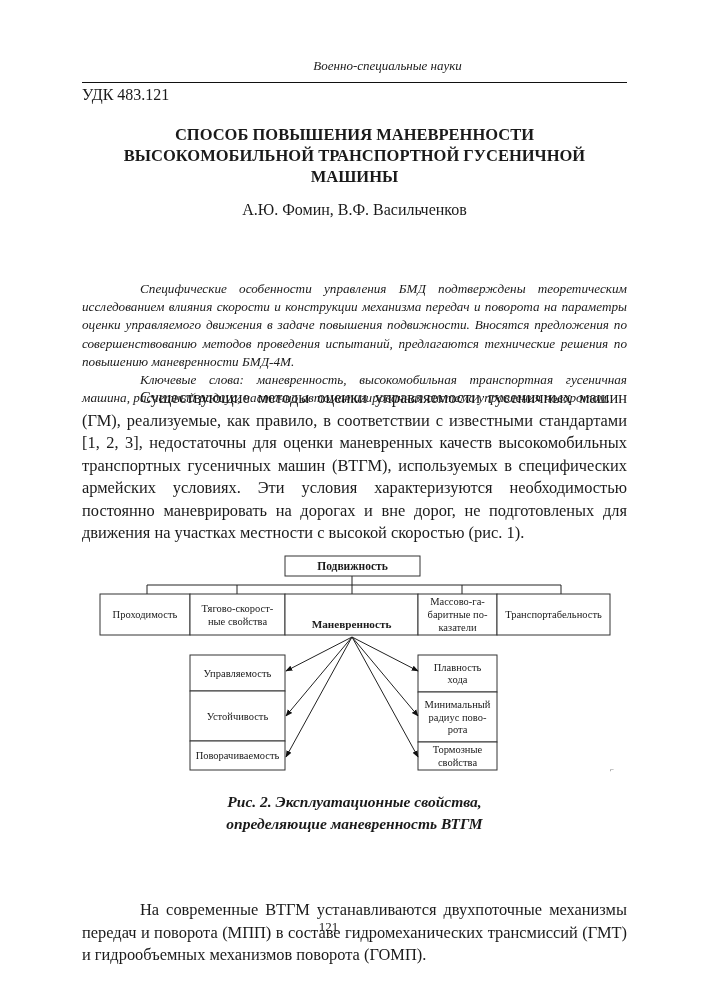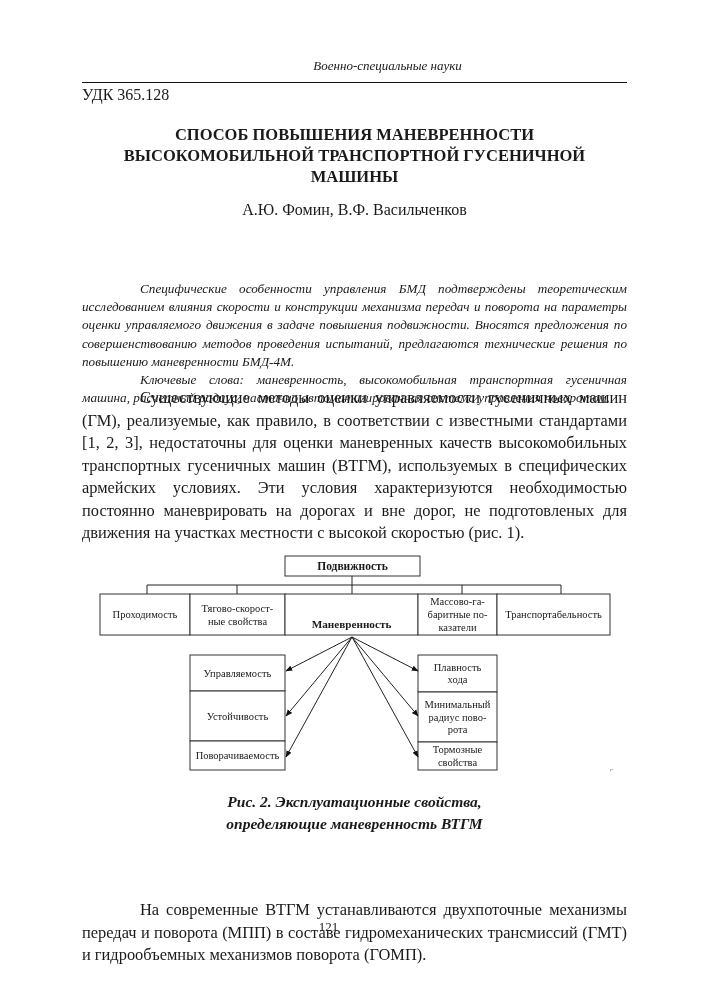--- a/index.html
+++ b/index.html
@@ -22,21 +22,21 @@
   svg.diagram { position:absolute; left:0; top:0; width:709px; height:1004px; pointer-events:none; }
   svg.diagram text { font-family:"Liberation Serif","DejaVu Serif",serif; fill:#1a1a1a; }
   svg.diagram .box { fill:#fff; stroke:#333; stroke-width:1; }
   svg.diagram .line { stroke:#222; stroke-width:1; fill:none; }
 </style>
 </head>
 <body>
 
 <div class="abs running-head">Военно-специальные науки</div>
 <div class="abs head-rule"></div>
-<div class="abs udk">УДК 365.128</div>
+<div class="abs udk">УДК 483.121</div>
 
 <div class="abs title">
   <div>СПОСОБ ПОВЫШЕНИЯ МАНЕВРЕННОСТИ</div>
   <div>ВЫСОКОМОБИЛЬНОЙ ТРАНСПОРТНОЙ ГУСЕНИЧНОЙ</div>
   <div>МАШИНЫ</div>
 </div>
 
 <div class="abs authors">А.Ю. Фомин, В.Ф. Васильченков</div>
 
 <div class="abs abstract">

